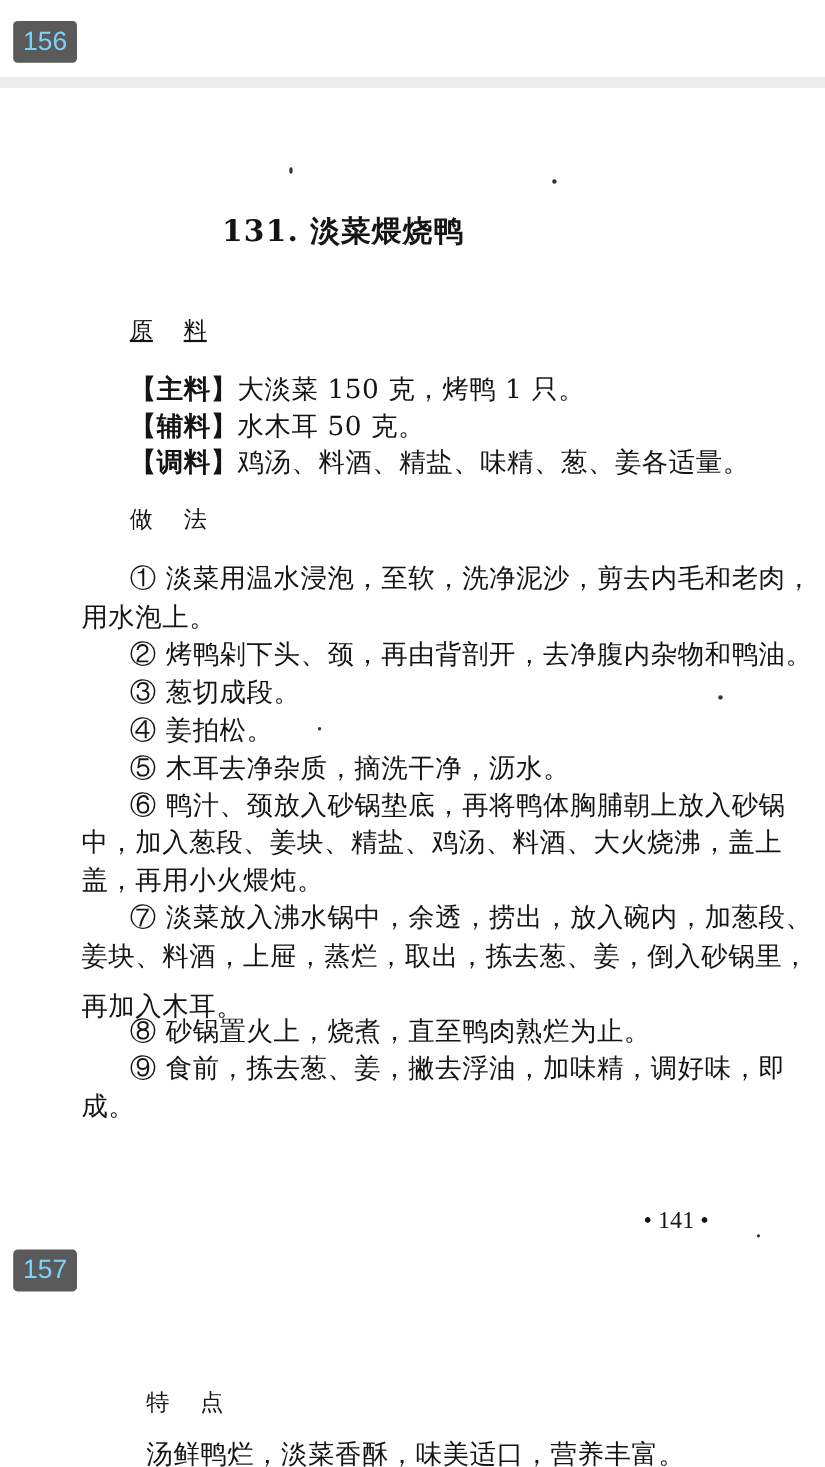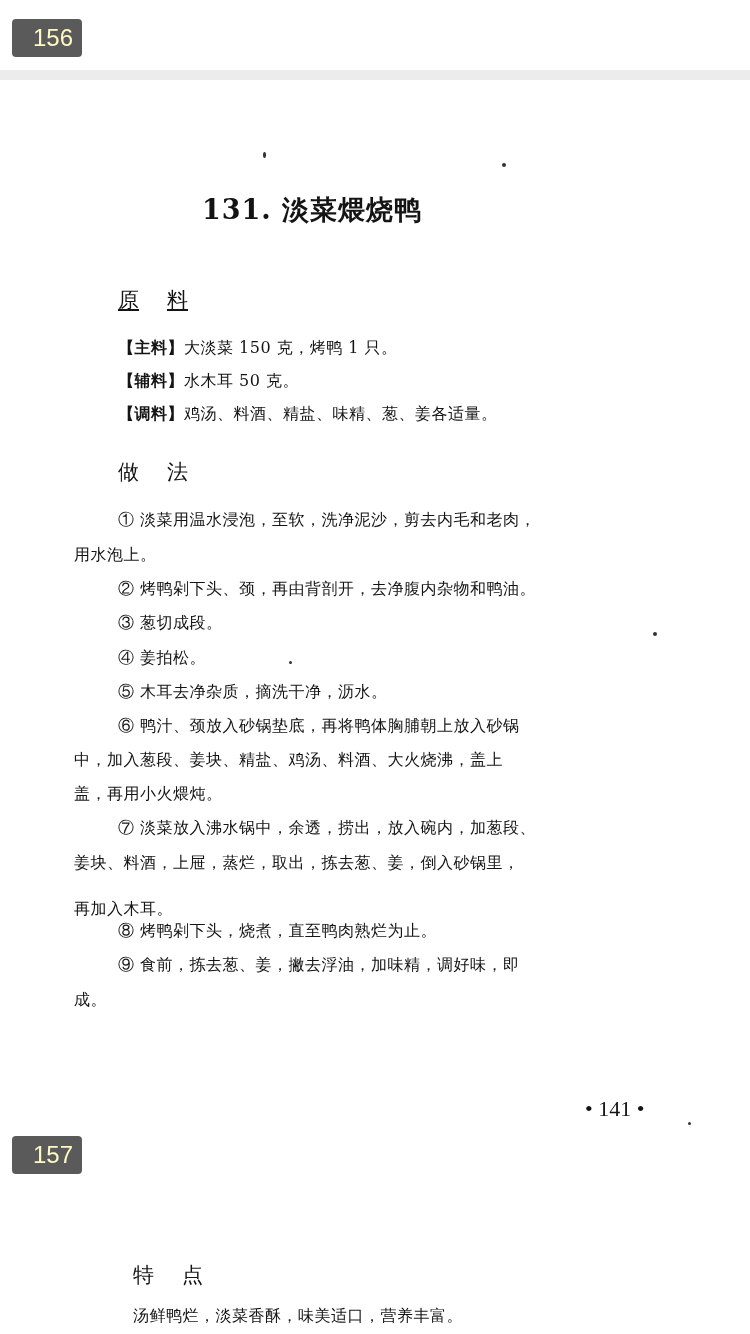--- a/index.html
+++ b/index.html
@@ -6,38 +6,38 @@
   body {
     width: 750px; height: 1334px; overflow: hidden;
     background: #ffffff; position: relative;
     font-family: "DejaVu Serif", "Liberation Serif", serif;
     color: #141414;
   }
   .page-badge {
     position: absolute; left: 12px;
     width: 58px; height: 38px;
     background: #5a5a5a; border-radius: 4px;
-    color: #fef9c3;
+    color: #7dd3fc;
     font-family: "Liberation Sans", "DejaVu Sans", sans-serif;
-    font-size: 24px; line-height: 38px; text-align: center; padding-left: 12px;
+    font-size: 24px; line-height: 38px; text-align: center;
   }
   .separator {
     position: absolute; left: 0; top: 70px; width: 750px; height: 10px;
     background: #ececec;
   }
   .title {
     position: absolute; top: 192px; left: 0; width: 624px;
     text-align: center; font-weight: bold; font-size: 27px; letter-spacing: 1px;
   }
   .section-head {
     position: absolute; font-size: 21px; letter-spacing: 0;
   }
   .section-head .gap { display: inline-block; width: 28px; }
   .line {
-    position: absolute; font-size: 16px; white-space: nowrap; letter-spacing: 0.5px; text-align: right;
+    position: absolute; font-size: 24px; white-space: nowrap; letter-spacing: 0.5px; text-align: right;
   }
   .bracket { font-weight: bold; }
   .folio {
     position: absolute; top: 1096px; left: 585px;
     font-size: 22px; font-family: "Liberation Serif", serif;
   }
   .speck { position: absolute; background: #333; border-radius: 50%; }
 </style>
 </head>
 <body>
@@ -77,21 +77,21 @@
 <div class="line" style="left:118px;top:579px;">② 烤鸭剁下头、颈，再由背剖开，去净腹内杂物和鸭油。</div>
 <div class="line" style="left:118px;top:613px;">③ 葱切成段。</div>
 <div class="line" style="left:118px;top:648px;">④ 姜拍松。</div>
 <div class="line" style="left:118px;top:682px;">⑤ 木耳去净杂质，摘洗干净，沥水。</div>
 <div class="line" style="left:118px;top:716px;">⑥ 鸭汁、颈放入砂锅垫底，再将鸭体胸脯朝上放入砂锅</div>
 <div class="line" style="left:74px;top:750px;">中，加入葱段、姜块、精盐、鸡汤、料酒、大火烧沸，盖上</div>
 <div class="line" style="left:74px;top:784px;">盖，再用小火煨炖。</div>
 <div class="line" style="left:118px;top:818px;">⑦ 淡菜放入沸水锅中，余透，捞出，放入碗内，加葱段、</div>
 <div class="line" style="left:74px;top:853px;">姜块、料酒，上屉，蒸烂，取出，拣去葱、姜，倒入砂锅里，</div>
 <div class="line" style="left:74px;top:887px;margin-top:12px;">再加入木耳。</div>
-<div class="line" style="left:118px;top:921px;">⑧ 烤鸭剁下头，烧煮，直至鸭肉熟烂为止。</div>
+<div class="line" style="left:118px;top:921px;">⑧ 砂锅置火上，烧煮，直至鸭肉熟烂为止。</div>
 <div class="line" style="left:118px;top:955px;">⑨ 食前，拣去葱、姜，撇去浮油，加味精，调好味，即</div>
 <div class="line" style="left:74px;top:990px;">成。</div>
 
 <div class="folio">• 141 •</div>
 
 <div class="page-badge" style="top:1136px;">157</div>
 
 <div class="section-head" style="left:133px;top:1261px;font-family:Liberation Mono, monospace;">
   <span>特</span><span class="gap"></span><span>点</span>
 </div>

